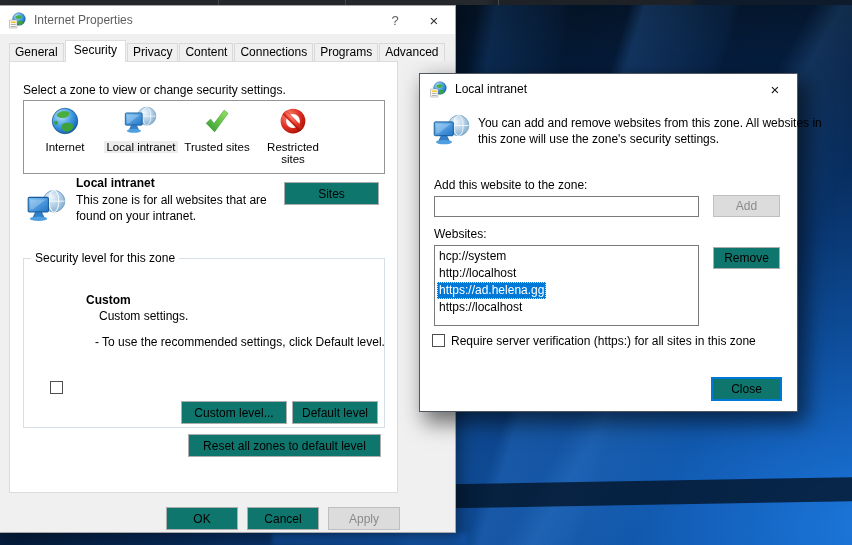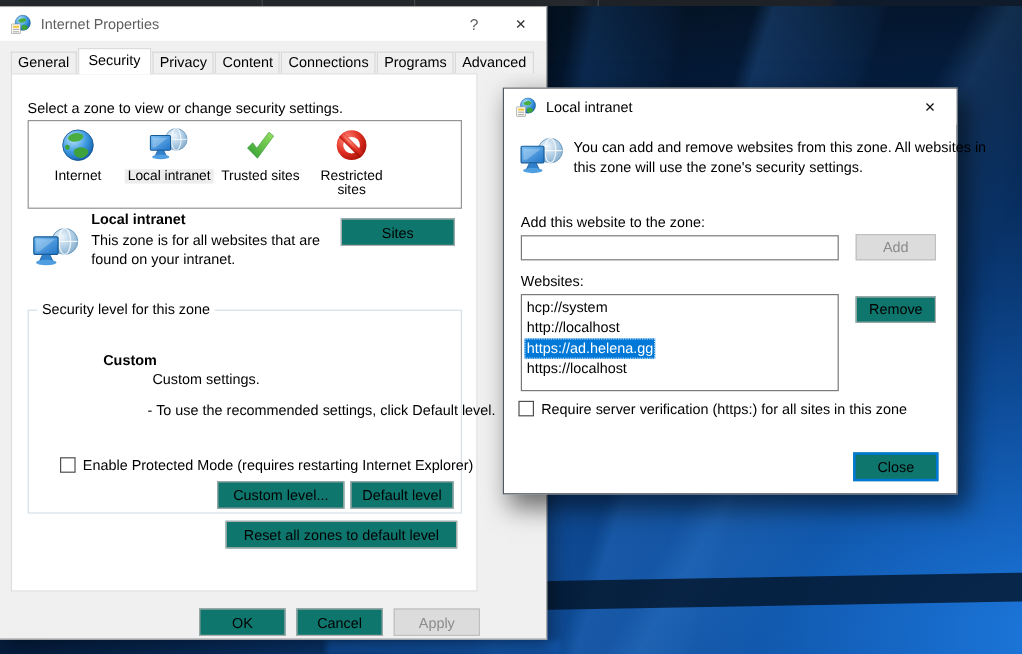--- a/index.html
+++ b/index.html
@@ -54,21 +54,21 @@
     box-sizing:border-box;display:flex;padding:5px 0 0 4px;}
   .zone-item{width:74px;display:flex;flex-direction:column;align-items:center;margin-right:2px;}
   .zone-item .zlabel{font-size:11.5px;line-height:12px;text-align:center;margin-top:2px;padding:0 2px;}
   .zone-item.selected .zlabel{background:#ededed;}
   .zd-icon{position:absolute;left:17px;top:127px;}
   .zd-title{position:absolute;left:66px;top:114px;font-weight:bold;}
   .zd-desc{position:absolute;left:66px;top:130px;line-height:16px;}
   .groupbox{position:absolute;left:13px;top:196px;width:362px;height:170px;border:1px solid #d5dfe5;box-sizing:border-box;}
   .groupbox .legend{position:absolute;left:7px;top:-8px;background:#fff;padding:0 4px;white-space:nowrap;}
   .gb-custom{position:absolute;left:62px;top:34px;font-weight:bold;}
-  .gb-line{position:absolute;left:72px;white-space:nowrap;line-height:13px;margin-left:28px;}
+  .gb-line{position:absolute;left:72px;white-space:nowrap;line-height:13px;}
   .footer-btns .btn{height:23px;width:72px;top:501px;}
 
   
   .li{position:absolute;left:419px;top:73px;width:379px;height:339px;background:#fff;
     border:1px solid #50575e;box-sizing:border-box;
     box-shadow:7px 9px 20px 2px rgba(0,0,0,0.55);}
   .li-title{position:absolute;left:0;top:0;width:100%;height:30px;background:#fff;
     display:flex;align-items:center;}
   .li-title .ticon{margin-left:10px;width:17px;height:17px;flex:0 0 auto;}
   .li-title .ttext{margin-left:8px;color:#000;flex:1;}
@@ -220,21 +220,20 @@
       <div>found on your intranet.</div>
     </div>
     <div class="btn" style="left:274px;top:120px;width:95px;height:23px">Sites</div>
 
     <div class="groupbox">
       <span class="legend">Security level for this zone</span>
       <div class="gb-custom">Custom</div>
       <div class="gb-line" style="left:75px;top:51px">Custom settings.</div>
       <div class="gb-line" style="left:71px;top:77px">- To use the recommended settings, click Default level.</div>
       <span class="cb" style="left:26px;top:122px"></span>
-      <span class="lbl" style="left:45px;top:122px">Enable Protected Mode (requires restarting Internet Explorer)</span>
       <div class="btn" style="left:268px;top:142px;width:86px;height:23px">Default level</div>
       <div class="btn" style="left:157px;top:142px;width:106px;height:23px">Custom level...</div>
     </div>
 
     <div class="btn" style="left:178px;top:372px;width:193px;height:23px">Reset all zones to default level</div>
   </div>
 
   <div class="footer-btns">
     <div class="btn" style="left:166px">OK</div>
     <div class="btn" style="left:247px">Cancel</div>

